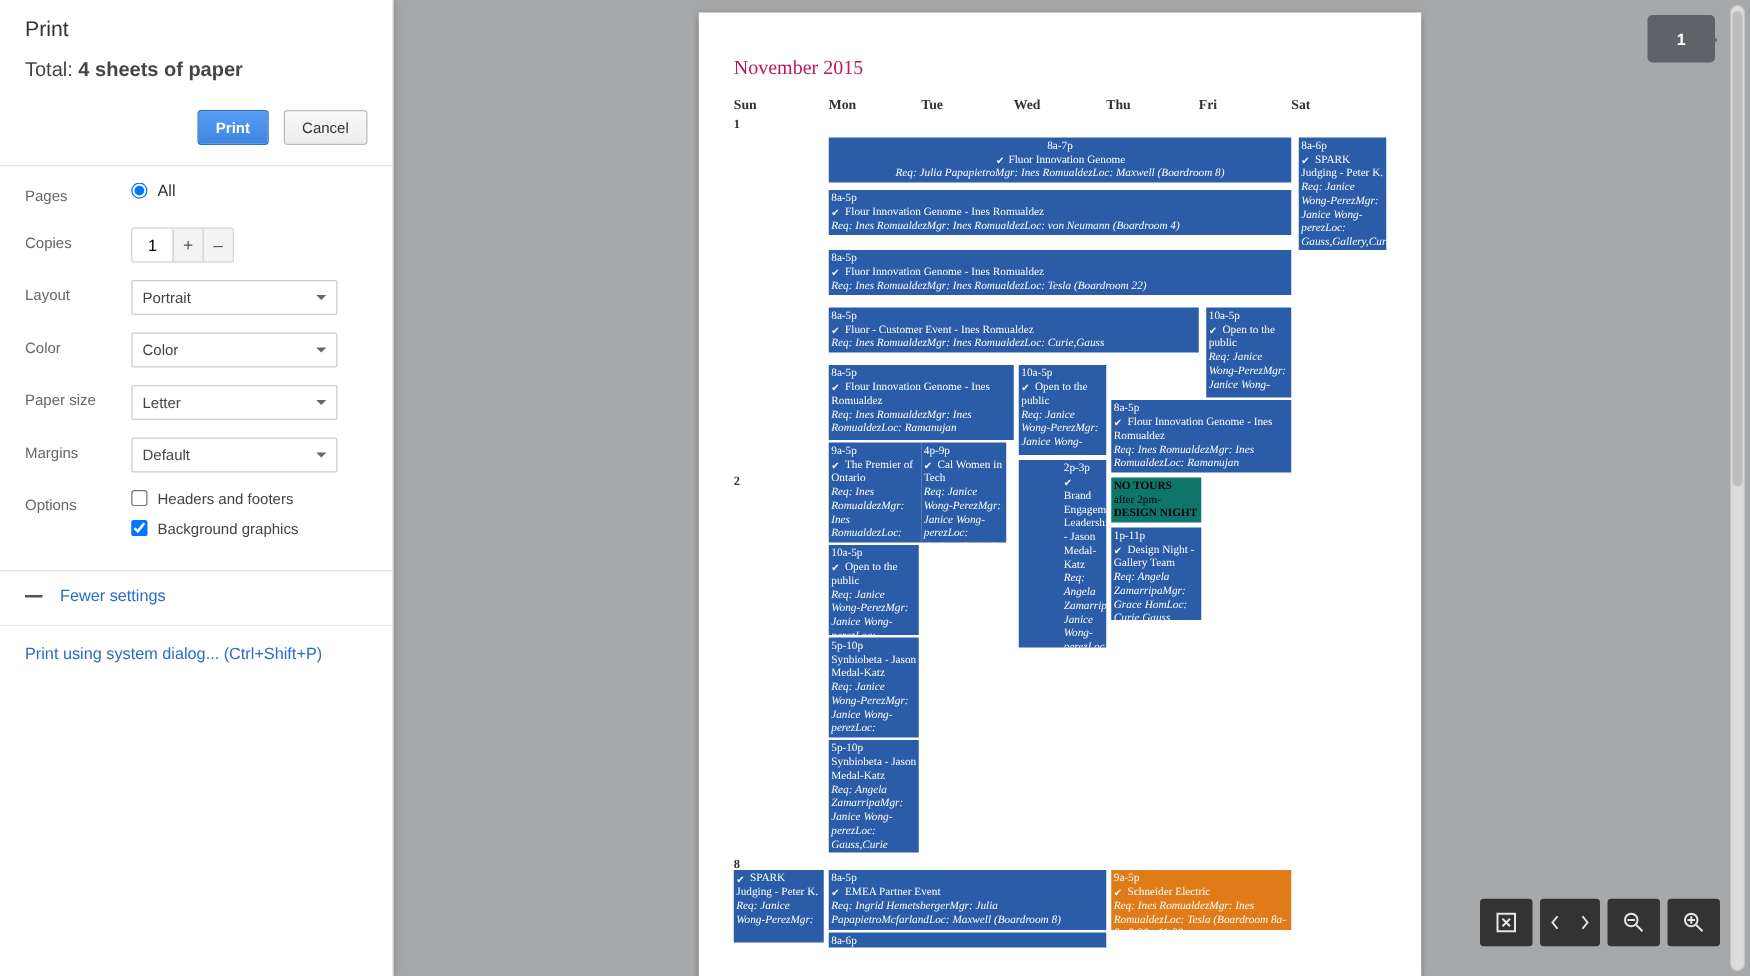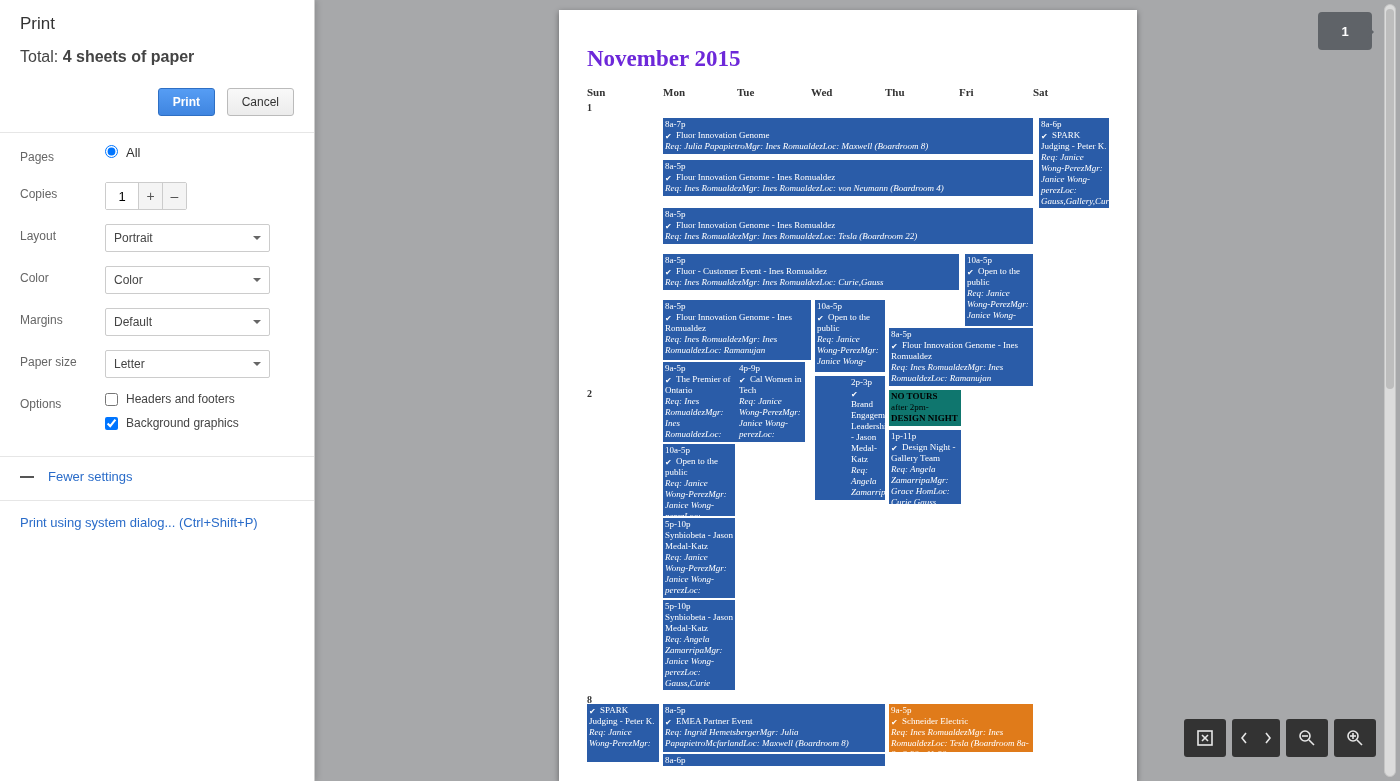--- a/index.html
+++ b/index.html
@@ -16,50 +16,50 @@
   .divider { border-top:1px solid #e6e6e6; }
 
   .section { padding:12px 20px; }
   .row { display:flex; align-items:flex-start; margin-bottom:14px;}
   .row .label { width:85px; font-size:12px; color:#666; padding-top:5px;}
   .row .control { flex:1; }
 
   .printer-icon { display:inline-block; width:22px; height:18px; vertical-align:middle; margin-right:8px; }
   .printer-name { font-size:13px; color:#333; }
 
-  .radio-line { display:flex; align-items:flex-start; margin-bottom:8px; }
+  .radio-line { display:flex; align-items:center; margin-bottom:8px; }
   .radio-line input[type=radio]{ margin-right:8px; }
   .page-range { width:155px; padding:5px 8px; font-size:12px; border:1px solid #ccc; border-radius:2px; margin-left:22px; color:#888; }
 
   .spin { display:inline-flex; border:1px solid #ccc; border-radius:2px; height:28px;}
   .spin input { width:32px; text-align:center; border:none; font-size:13px; padding:0 2px; }
   .spin button { width:24px; border:none; border-left:1px solid #ccc; background:#f4f4f4; font-size:14px; color:#555; cursor:pointer; }
 
   .select { width:165px; height:28px; border:1px solid #ccc; border-radius:2px; padding:0 22px 0 8px; font-size:12px; background:#fff; position:relative; line-height:26px; color:#444;}
   .select:after { content:""; position:absolute; right:8px; top:11px; border:4px solid transparent; border-top-color:#666; }
 
-  .check-line { display:flex; align-items:center; margin-bottom:10px; font-size:12px; color:#444; }
+  .check-line { display:flex; align-items:flex-start; margin-bottom:10px; font-size:12px; color:#444; }
   .check-line input { margin-right:8px; }
 
   .link { color:#2a6cc9; text-decoration:none; font-size:13px; }
   .fewer { display:flex; align-items:center; padding:12px 20px 16px; }
   .minus-icon { width:14px; height:2px; background:#555; margin-right:14px;}
 
   .sys-print { padding:14px 20px; }
 
   
   .preview-area { position:absolute; left:315px; top:0; right:0; bottom:0; background:#a7a8aa; }
   .vscroll { position:absolute; right:4px; top:4px; bottom:4px; width:12px; background:#dcdcdc; border:1px solid #c5c5c5; border-radius:6px;}
   .vscroll .thumb { position:absolute; left:1px; right:1px; top:4px; height:380px; background:#bdbdbd; border-radius:5px;}
   .page-indicator { position:absolute; right:28px; top:12px; width:54px; height:38px; background:#5f6368; border-radius:4px; color:#fff; font-size:13px; display:flex; align-items:center; justify-content:center; font-weight:600;}
   .page-indicator:after { content:""; position:absolute; right:-8px; top:14px; border:6px solid transparent; border-left-color:#5f6368; }
 
   .page { position:absolute; left:244px; top:10px; width:578px; height:771px; background:#fff; box-shadow:0 2px 6px rgba(0,0,0,.4);}
   .page-inner { position:absolute; left:28px; right:28px; top:36px; bottom:0; }
-  .cal-title { font-family: Georgia, "Times New Roman", serif; font-size:23px; font-weight:700; color:#6d28d9; }
+  .cal-title { font-family: Georgia, "Times New Roman", serif; font-size:16px; font-weight:400; color:#be185d; }
   .cal-header { display:flex; margin-top:14px;}
   .wkcol { font-family: Georgia, serif; font-size:11px; font-weight:700; text-align:left;}
   .wkn { position:absolute; left:0; font-family:Georgia,serif; font-size:10px; font-weight:700; }
   .cal-body { position:relative; margin-top:2px; }
 
   .ev { position:absolute; background:#2a5ca8; color:#fff; font-family:Georgia,serif; font-size:9px; line-height:11px; padding:1px 2px; overflow:hidden; }
   .ev.orange { background:#e07b1a; }
   .ev .time { font-size:9px; }
   .ev .check { display:inline-block; width:9px; height:9px; margin-right:2px; vertical-align:middle; }
   .ev .check:before { content:"✔"; font-size:8px; color:#fff; }
@@ -118,30 +118,30 @@
     </div>
 
     <div class="row">
       <div class="label">Color</div>
       <div class="control">
           <div class="select">Color</div>
         </div>
     </div>
 
     <div class="row">
+      <div class="label">Paper size</div>
+      <div class="control">
+          <div class="select">Letter</div>
+        </div>
+    </div>
+
+    <div class="row">
       <div class="label">Margins</div>
       <div class="control">
           <div class="select">Default</div>
-        </div>
-    </div>
-
-    <div class="row">
-      <div class="label">Paper size</div>
-      <div class="control">
-          <div class="select">Letter</div>
         </div>
     </div>
 
     <div class="row" style="margin-bottom:4px;">
       <div class="label">Options</div>
       <div class="control">
         <div class="check-line">
           <input type="checkbox" style="">
           <span>Headers and footers</span>
         </div>
@@ -181,21 +181,21 @@
         <div class="wkcol" style="width:74px">Thu</div>
         <div class="wkcol" style="width:74px">Fri</div>
         <div class="wkcol" style="width:70px">Sat</div>
       </div>
 
       <div class="cal-body">
         <span class="wkn" style="top:2px;">1</span>
         <span class="wkn" style="top:288px;">2</span>
         <span class="wkn" style="top:594px;">8</span>
 
-        <div class="ev" style="left:76px; top:18px; width:370px; height:36px;">
+        <div class="ev" style="left:76px; top:18px; width:370px; height:36px;text-align:center;">
           <div class="time">8a-7p</div>
           <div><span class="check"></span><span>Fluor Innovation Genome</span></div>
           <div><i>Req: Julia PapapietroMgr: Ines RomualdezLoc: Maxwell (Boardroom 8)</i></div>
         </div>
         <div class="ev" style="left:76px; top:60px; width:370px; height:36px;">
           <div class="time">8a-5p</div>
           <div><span class="check"></span><span>Flour Innovation Genome - Ines Romualdez</span></div>
           <div><i>Req: Ines RomualdezMgr: Ines RomualdezLoc: von Neumann (Boardroom 4)</i></div>
         </div>
         <div class="ev" style="left:76px; top:108px; width:370px; height:36px;">
@@ -229,21 +229,21 @@
           <div class="time">4p-9p</div>
           <div><span class="check"></span><span>Cal Women in Tech</span></div>
           <div><i>Req: Janice Wong-PerezMgr: Janice Wong-perezLoc: Gallery,Curie,G</i></div>
         </div>
 
         <div class="ev" style="left:228px; top:200px; width:70px; height:72px;">
           <div class="time">10a-5p</div>
           <div><span class="check"></span><span>Open to the public</span></div>
           <div><i>Req: Janice Wong-PerezMgr: Janice Wong-</i></div>
         </div>
-        <div class="ev" style="left:228px; top:276px; width:70px; height:124px;padding-left:36px;">
+        <div class="ev" style="left:228px; top:276px; width:70px; height:150px;padding-left:36px;">
           <div class="time">2p-3p</div>
           <div><span class="check"></span><span>Brand Engagement Leadership - Jason Medal-Katz</span></div>
           <div><i>Req: Angela ZamarripaMgr: Janice Wong-perezLoc: Ramanujan (Boardroom 8)</i></div>
         </div>
 
         <div class="ev" style="left:302px; top:228px; width:144px; height:58px;">
           <div class="time">8a-5p</div>
           <div><span class="check"></span><span>Flour Innovation Genome - Ines Romualdez</span></div>
           <div><i>Req: Ines RomualdezMgr: Ines RomualdezLoc: Ramanujan</i></div>
         </div>

